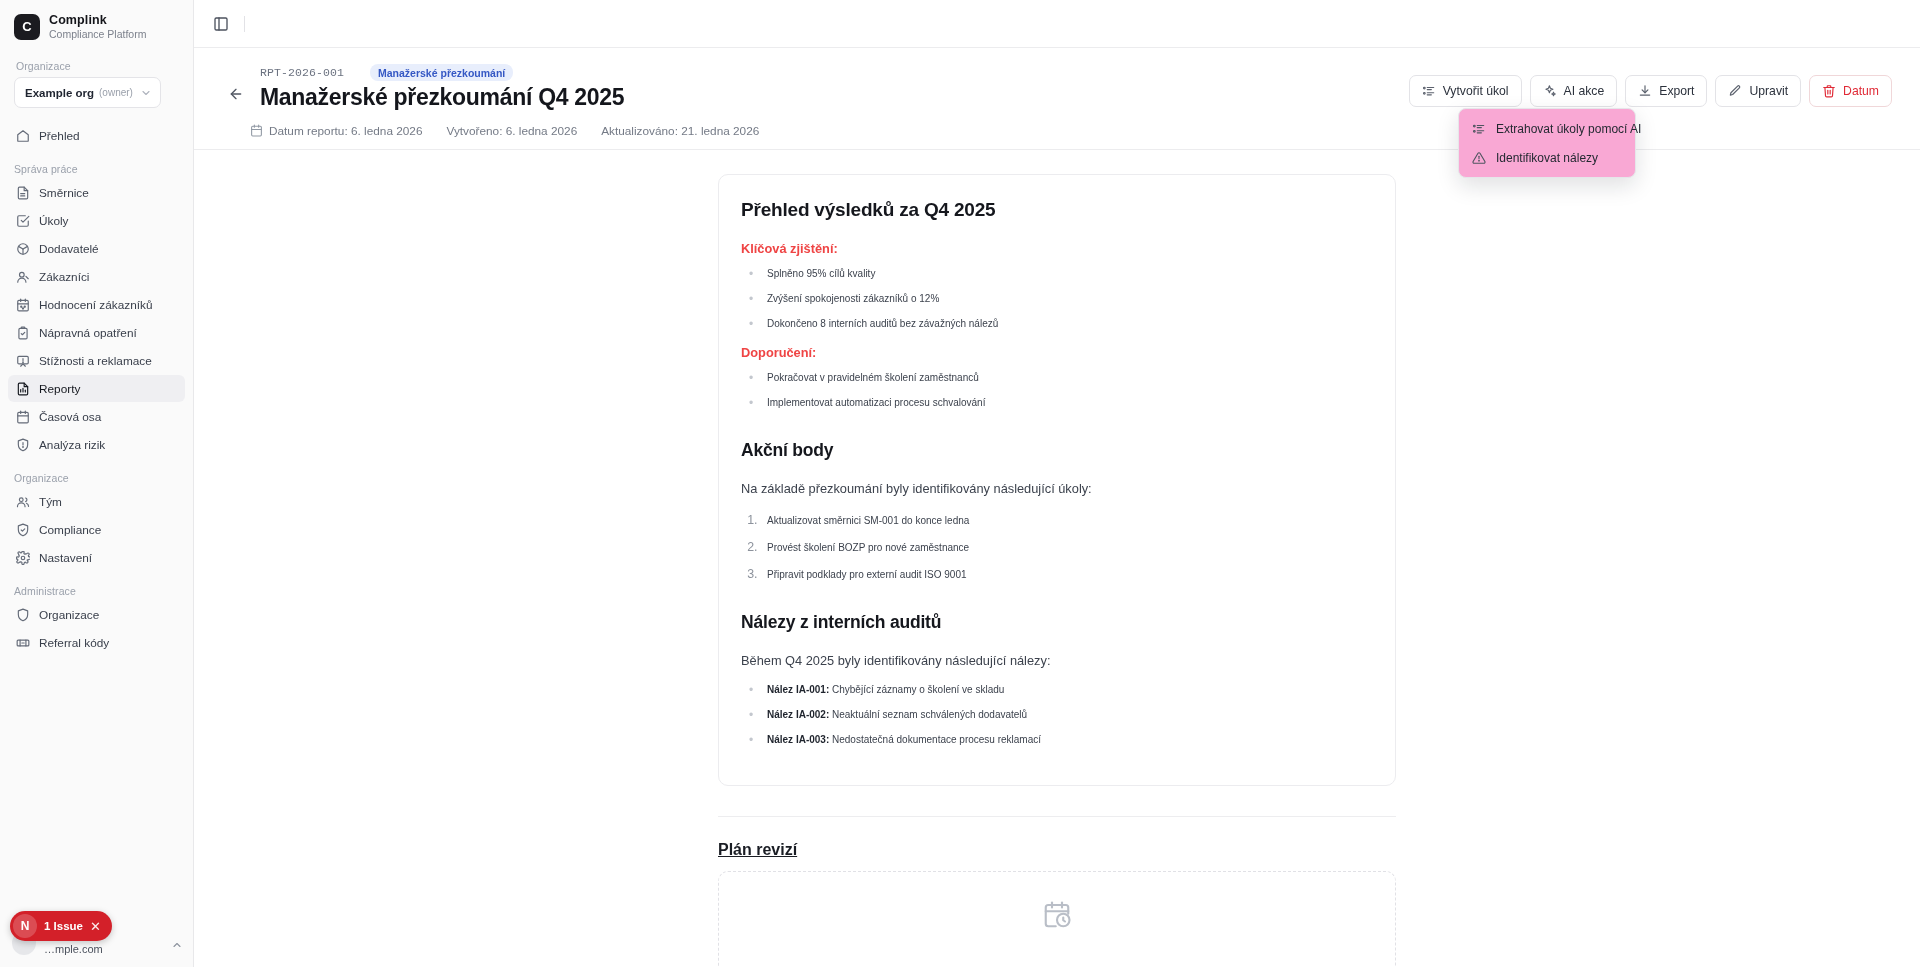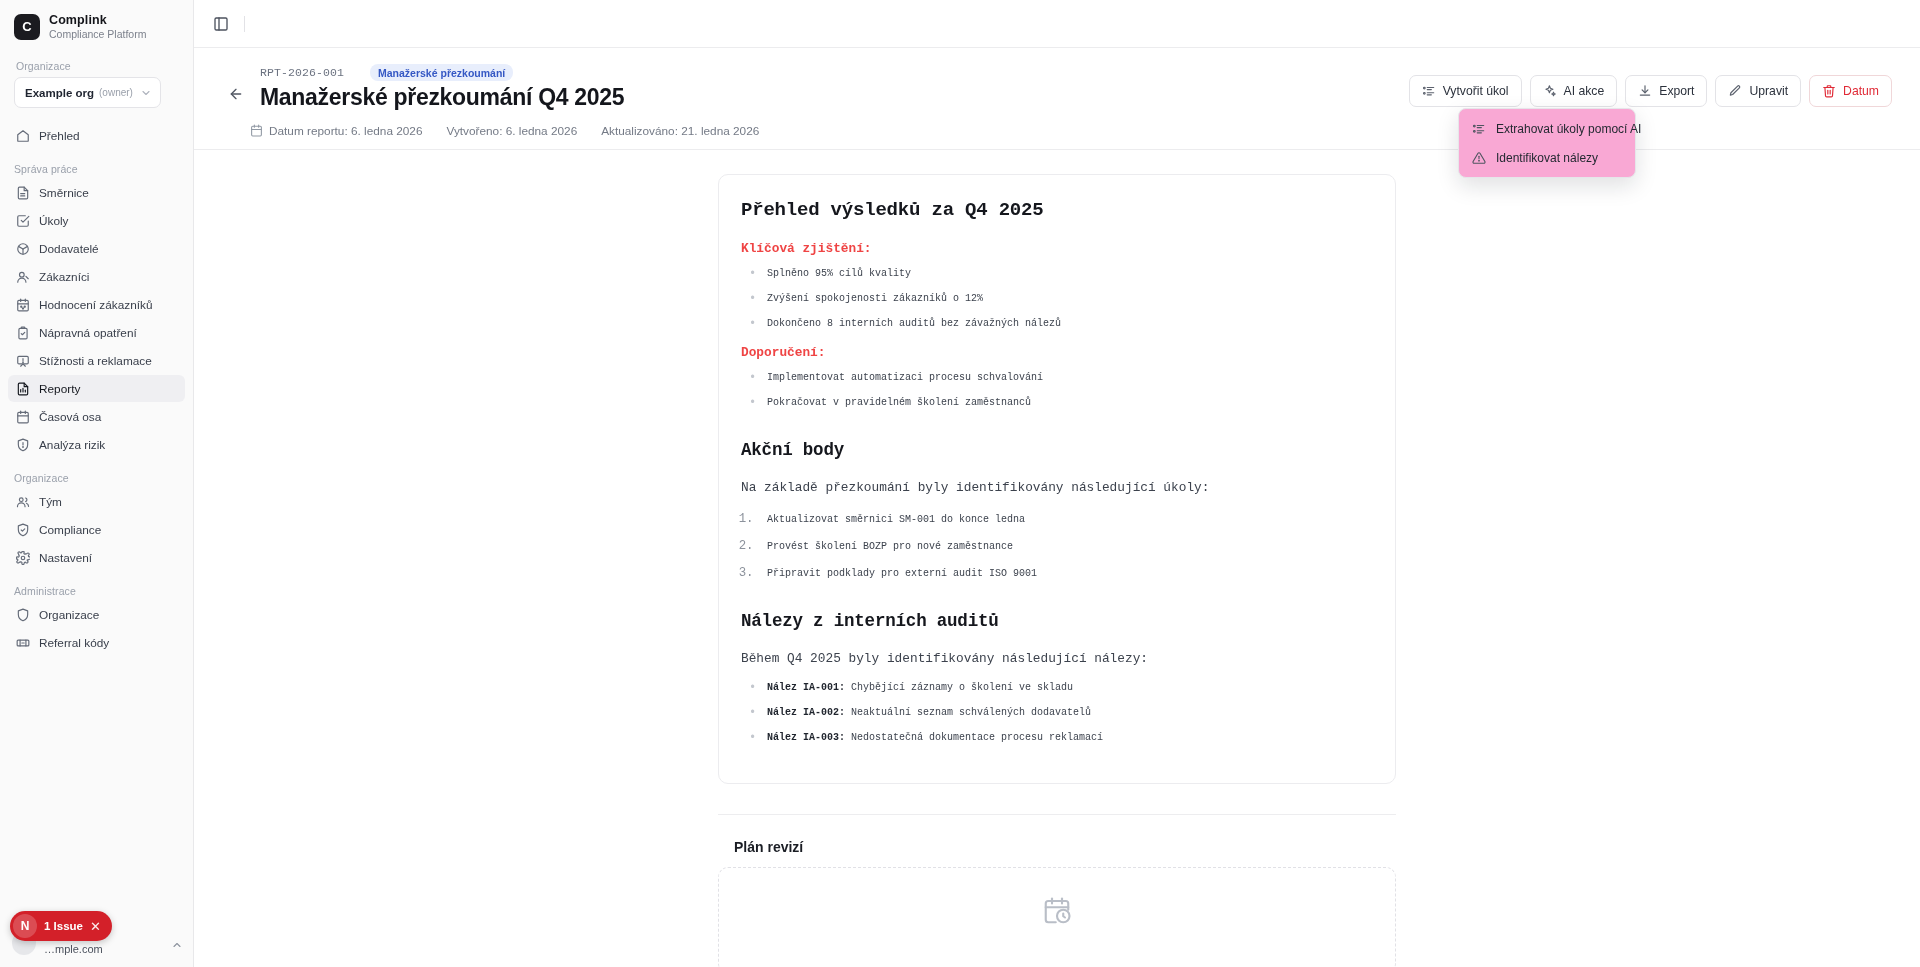--- a/index.html
+++ b/index.html
@@ -160,42 +160,42 @@
   }
   .metabar .mitem { display: flex; align-items: center; gap: 6px; }
   .metabar .ic { display: flex; color: #9199a4; }
 
   .scrollarea { flex: 1; overflow: hidden; padding: 0 28px; }
   .contentwrap { max-width: 678px; margin: 0 auto; }
 
   .doc-card {
     margin-top: 24px;
     border: 1px solid #ececef; border-radius: 10px;
-    background: #fff; padding: 24px 22px 28px 22px; font-family: Liberation Mono, monospace;
+    background: #fff; padding: 24px 22px 28px 22px;
   }
   .doc-h1 { font-size: 19px; font-weight: 700; color: #15171d; margin-bottom: 20px; letter-spacing: -.2px; }
   .doc-h2 { font-size: 17.5px; font-weight: 700; color: #15171d; margin: 30px 0 18px 0; letter-spacing: -.2px; }
   .doc-strong { font-size: 12.8px; font-weight: 700; color: #ef4444; margin: 14px 0 10px 0; }
   .doc-p { font-size: 12.8px; color: #3c424d; margin: 14px 0 12px 0; line-height: 1.55; }
   ul.doc-ul, ol.doc-ol { margin: 0 0 6px 0; padding-left: 20px; }
   ul.doc-ul li, ol.doc-ol li {
     font-size: 10px; color: #3c424d; line-height: 1.5;
     margin-bottom: 10px; padding-left: 6px;
   }
   ul.doc-ul li { list-style: none; position: relative; }
   ul.doc-ul li:before {
     content: "•"; position: absolute; left: -12px; top: -1px;
     color: #c3c7ce; font-size: 12px;
   }
   ol.doc-ol { list-style: decimal; }
   ol.doc-ol li::marker { color: #8c929c; font-size: 12.4px; }
   .finding-label { font-weight: 700; color: #1f242d; }
 
   .section-divider { border: 0; border-top: 1px solid #ededef; margin: 30px 0 0 0; }
-  .plan-title { font-size: 14px; font-weight: 700; color: #1a1d24; margin: 24px 0 12px 16px; }
+  .plan-title { font-size: 16px; font-weight: 700; color: #1a1d24; margin: 24px 0 12px 0; text-decoration: underline; }
   .empty-card {
     border: 1px dashed #e1e1e6; border-radius: 10px;
     padding: 28px 20px 34px 20px; text-align: center; background: #fff;
   }
   .empty-icon { display: flex; justify-content: center; color: #b9bec7; margin-bottom: 12px; }
 </style>
 </head>
 <body>
 
 <div class="app">
@@ -582,22 +582,22 @@
 
           <p class="doc-strong">Klíčová zjištění:</p>
           <ul class="doc-ul">
             <li>Splněno 95% cílů kvality</li>
             <li>Zvýšení spokojenosti zákazníků o 12%</li>
             <li>Dokončeno 8 interních auditů bez závažných nálezů</li>
           </ul>
 
           <p class="doc-strong">Doporučení:</p>
           <ul class="doc-ul">
+            <li>Pokračovat v pravidelném školení zaměstnanců</li>
             <li>Implementovat automatizaci procesu schvalování</li>
-            <li>Pokračovat v pravidelném školení zaměstnanců</li>
           </ul>
 
           <h3 class="doc-h2">Akční body</h3>
           <p class="doc-p">Na základě přezkoumání byly identifikovány následující úkoly:</p>
           <ol class="doc-ol">
             <li>Aktualizovat směrnici SM-001 do konce ledna</li>
             <li>Provést školení BOZP pro nové zaměstnance</li>
             <li>Připravit podklady pro externí audit ISO 9001</li>
           </ol>
 

